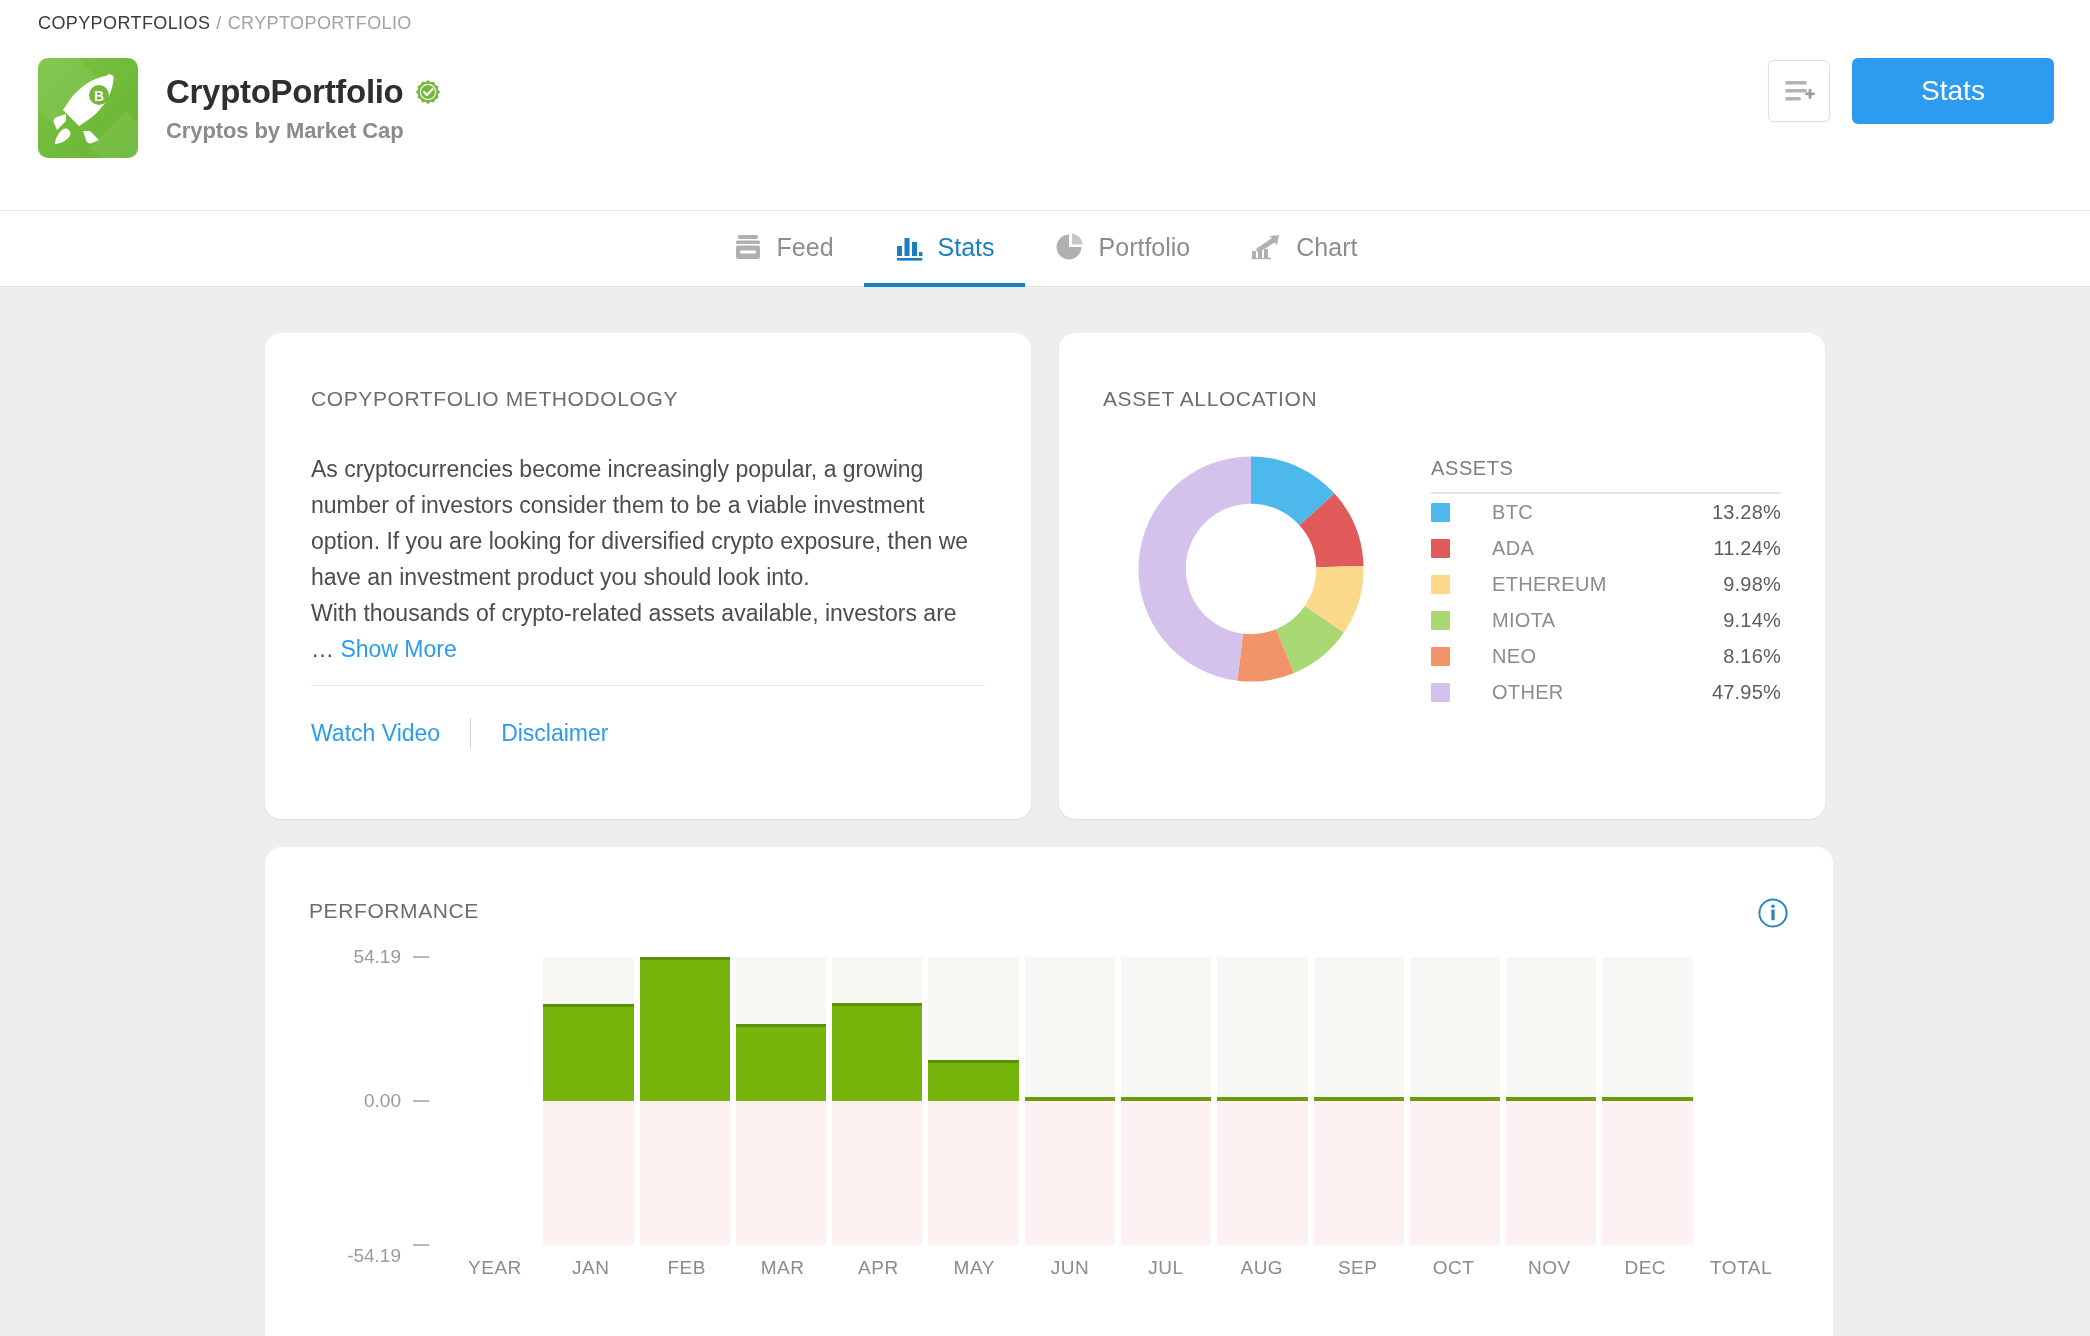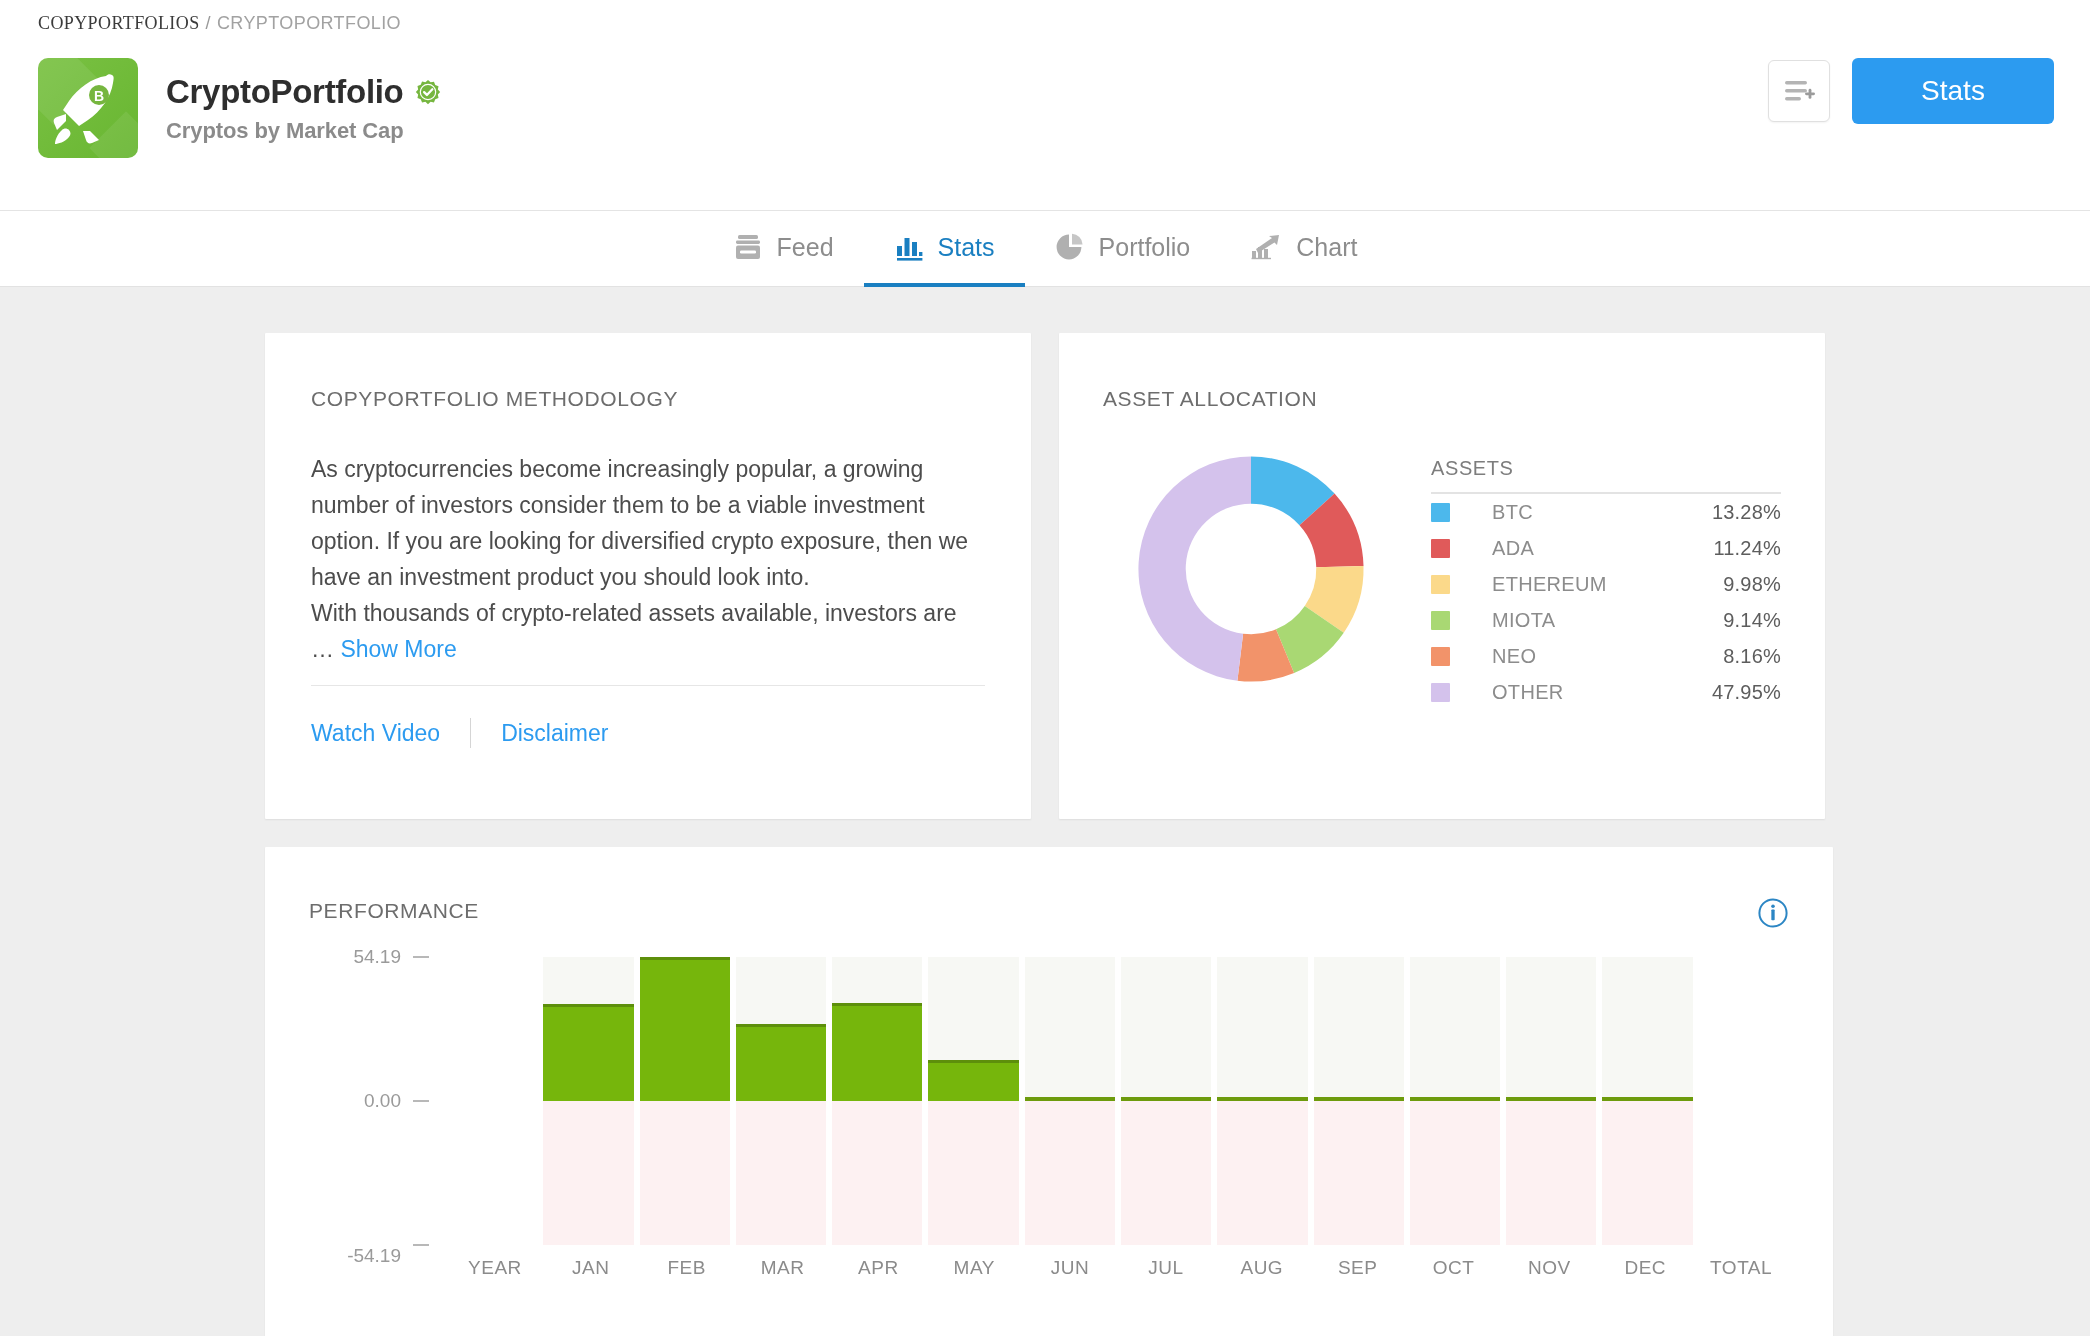--- a/index.html
+++ b/index.html
@@ -16,21 +16,21 @@
     height: 211px;
     position: relative;
     border-bottom: 1px solid #e4e4e4;
   }
   .breadcrumb {
     position: absolute;
     left: 38px; top: 13px;
     font-size: 18px;
     letter-spacing: 0.4px;
   }
-  .breadcrumb .crumb-root { color: #3b3b3b; font-family: Liberation Serif, serif; }
+  .breadcrumb .crumb-root { color: #3b3b3b; }
   .breadcrumb .crumb-sep { color: #9a9a9a; margin: 0 6px; }
   .breadcrumb .crumb-current { color: #a2a2a2; }
 
   .brandrow {
     position: absolute;
     left: 38px; top: 58px;
     display: flex; align-items: center;
   }
   .logo {
     width: 100px; height: 100px;
@@ -99,21 +99,21 @@
     margin-bottom: -1px;
   }
   .tab.active { color: #1a7fc1; border-bottom-color: #1a7fc1; }
   .tab svg { display: block; }
 
   
   .content { padding: 46px 0 0 0; }
   .row { display: flex; gap: 28px; padding: 0 265px 0 265px; }
   .card {
     background: #fff;
-    border-radius: 1px;
+    border-radius: 16px;
     box-shadow: 0 1px 2px rgba(0,0,0,0.07);
   }
   .card-title {
     font-size: 21px; color: #6d6d6d; letter-spacing: 0.6px;
   }
 
   
   .card-method { width: 770px; height: 486px; padding: 54px 46px 0 46px; position: relative; }
   .method-body {
     margin-top: 40px;

